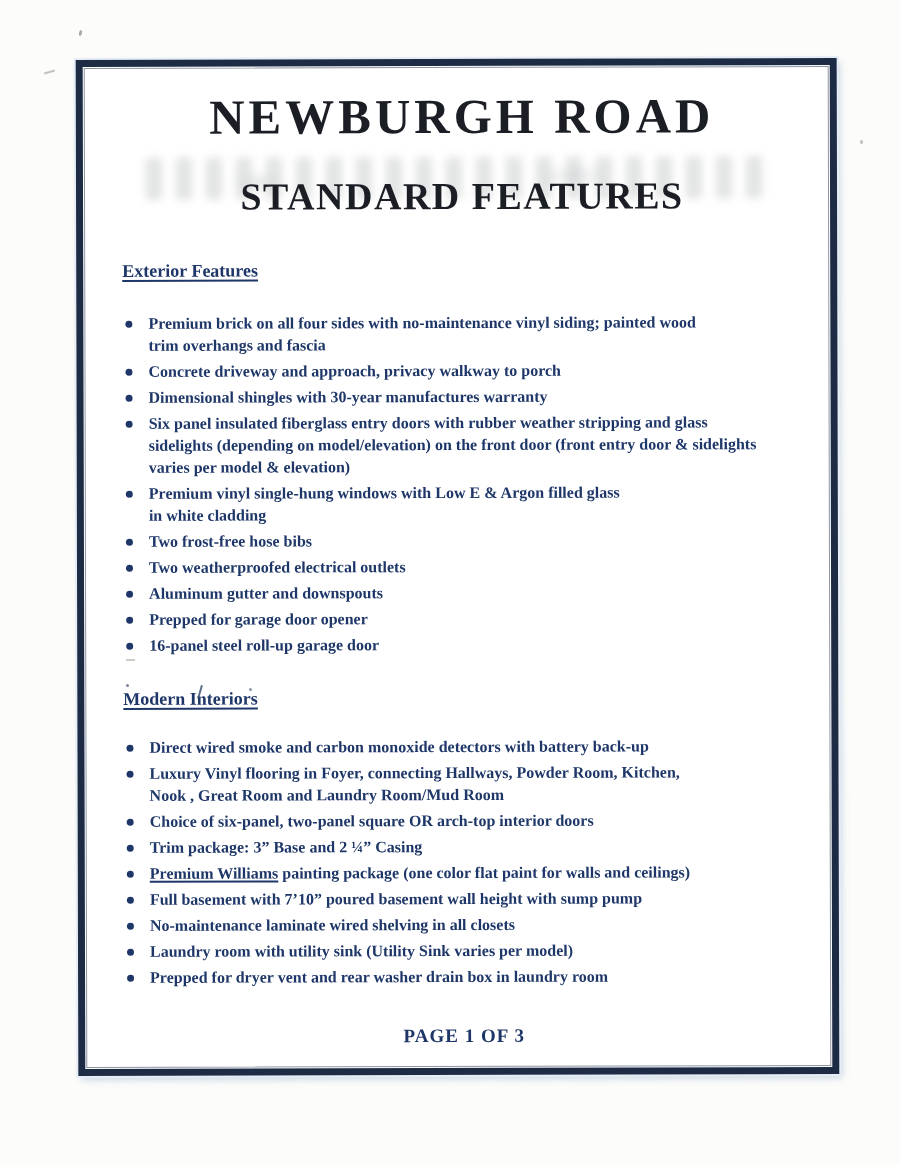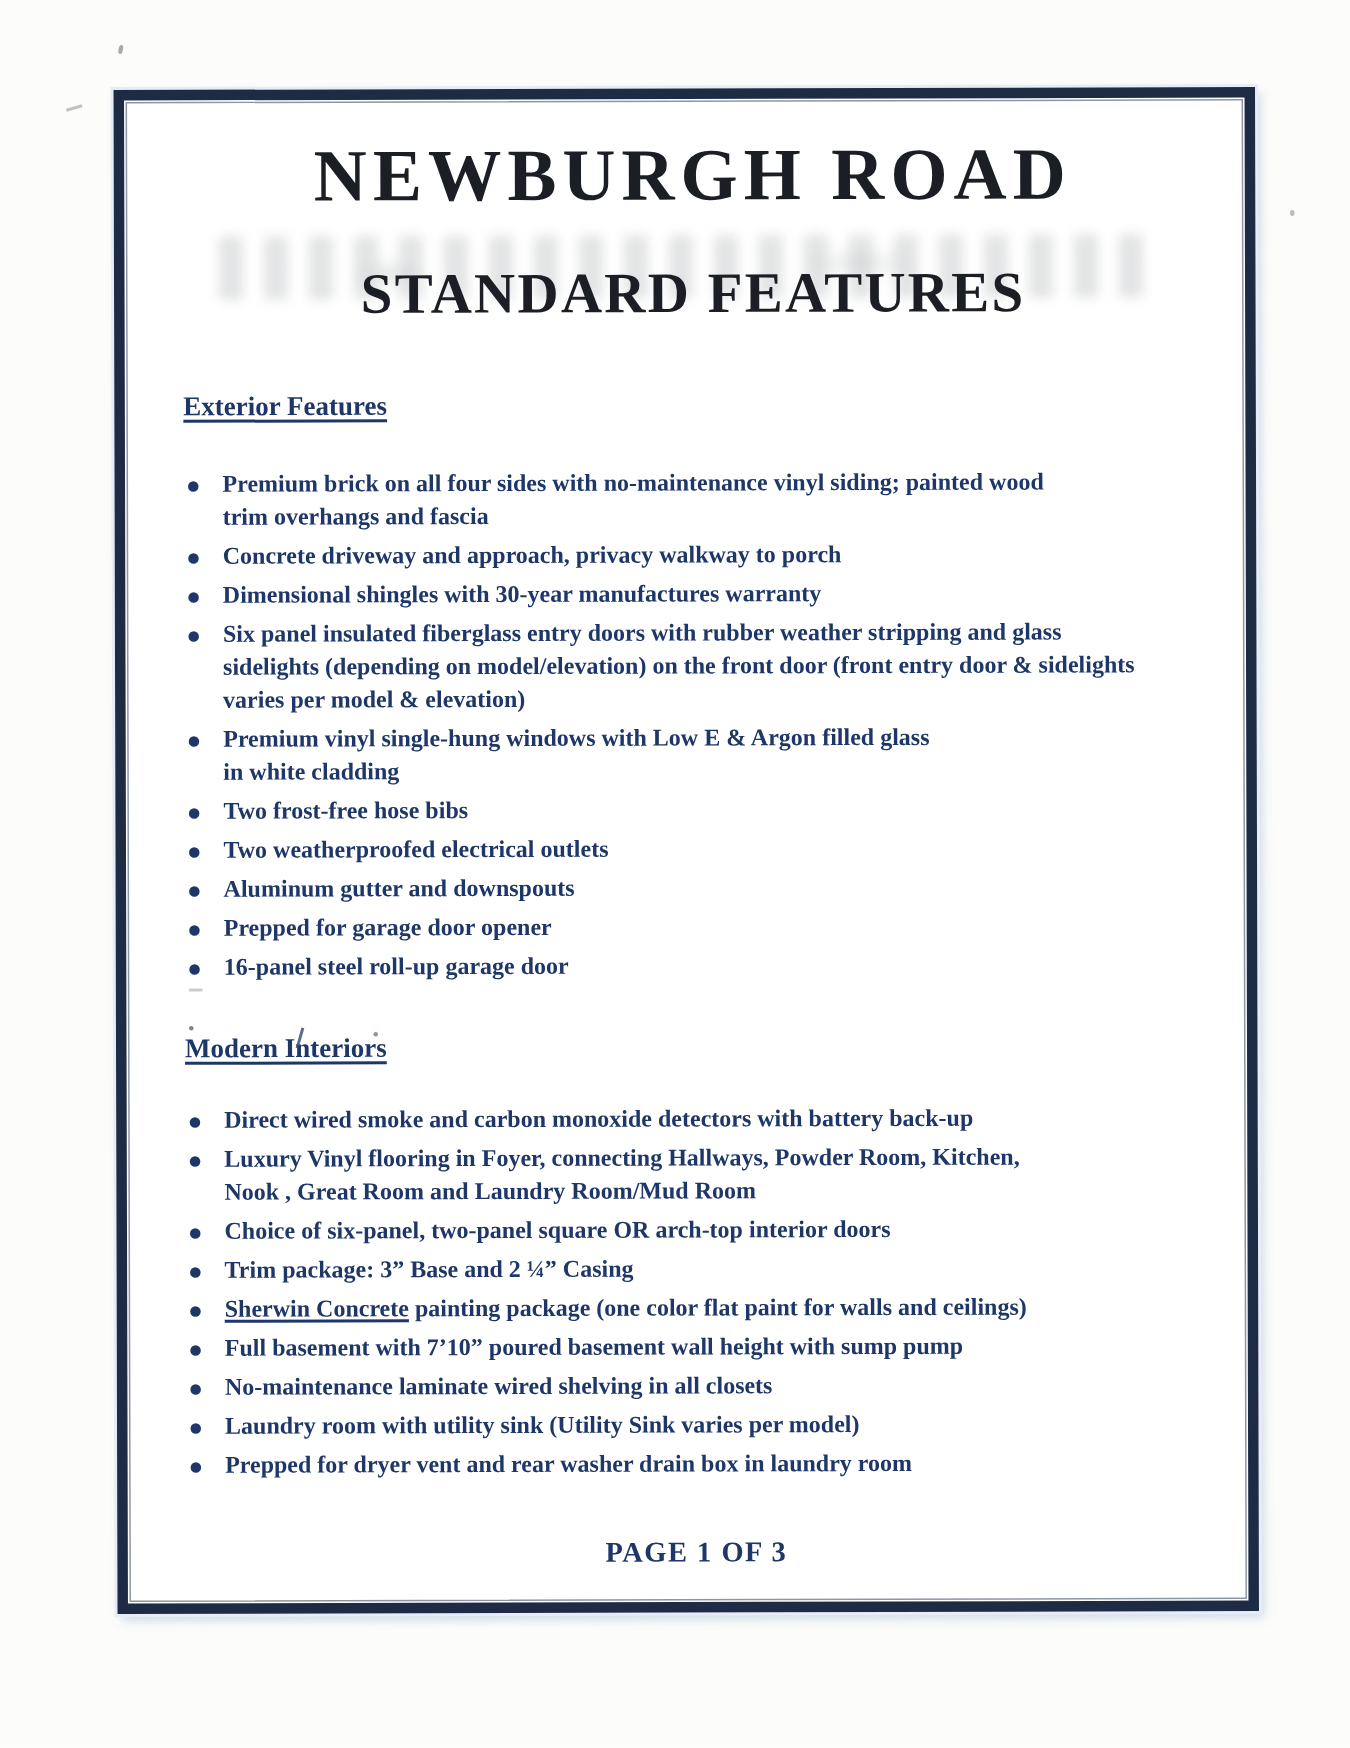--- a/index.html
+++ b/index.html
@@ -161,21 +161,21 @@
       <li class="bullet">
           <span class="dot"></span>
           <span class="btext">Choice of six-panel, two-panel square OR arch-top interior doors</span>
         </li>
       <li class="bullet">
           <span class="dot"></span>
           <span class="btext">Trim package:  3” Base and 2 ¼” Casing</span>
         </li>
       <li class="bullet">
           <span class="dot"></span>
-          <span class="btext"><span class="u-inline">Sherwin Concrete</span><span> painting package (one color flat paint for walls and ceilings)</span></span>
+          <span class="btext"><span class="u-inline">Premium Williams</span><span> painting package (one color flat paint for walls and ceilings)</span></span>
         </li>
       <li class="bullet">
           <span class="dot"></span>
           <span class="btext">Full basement with 7’10” poured basement wall height with sump pump</span>
         </li>
       <li class="bullet">
           <span class="dot"></span>
           <span class="btext">No-maintenance laminate wired shelving in all closets</span>
         </li>
       <li class="bullet">

